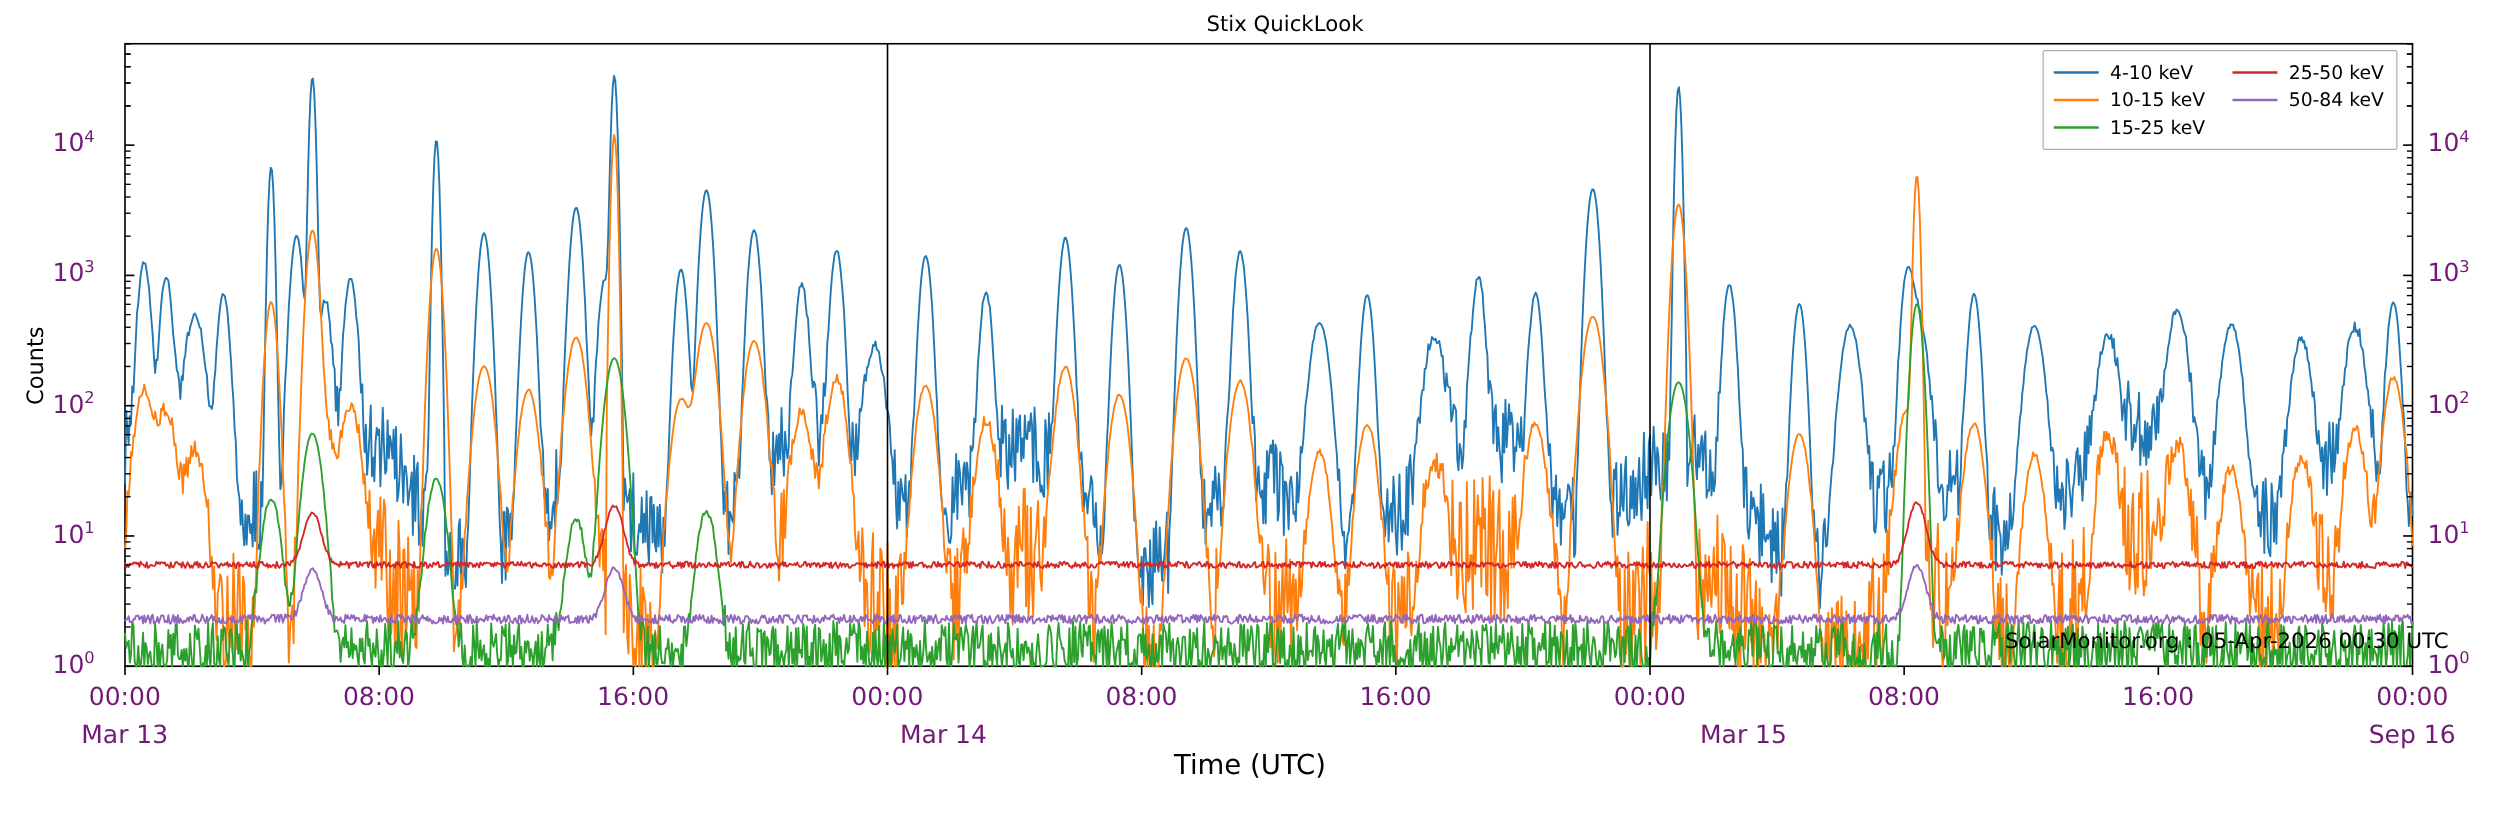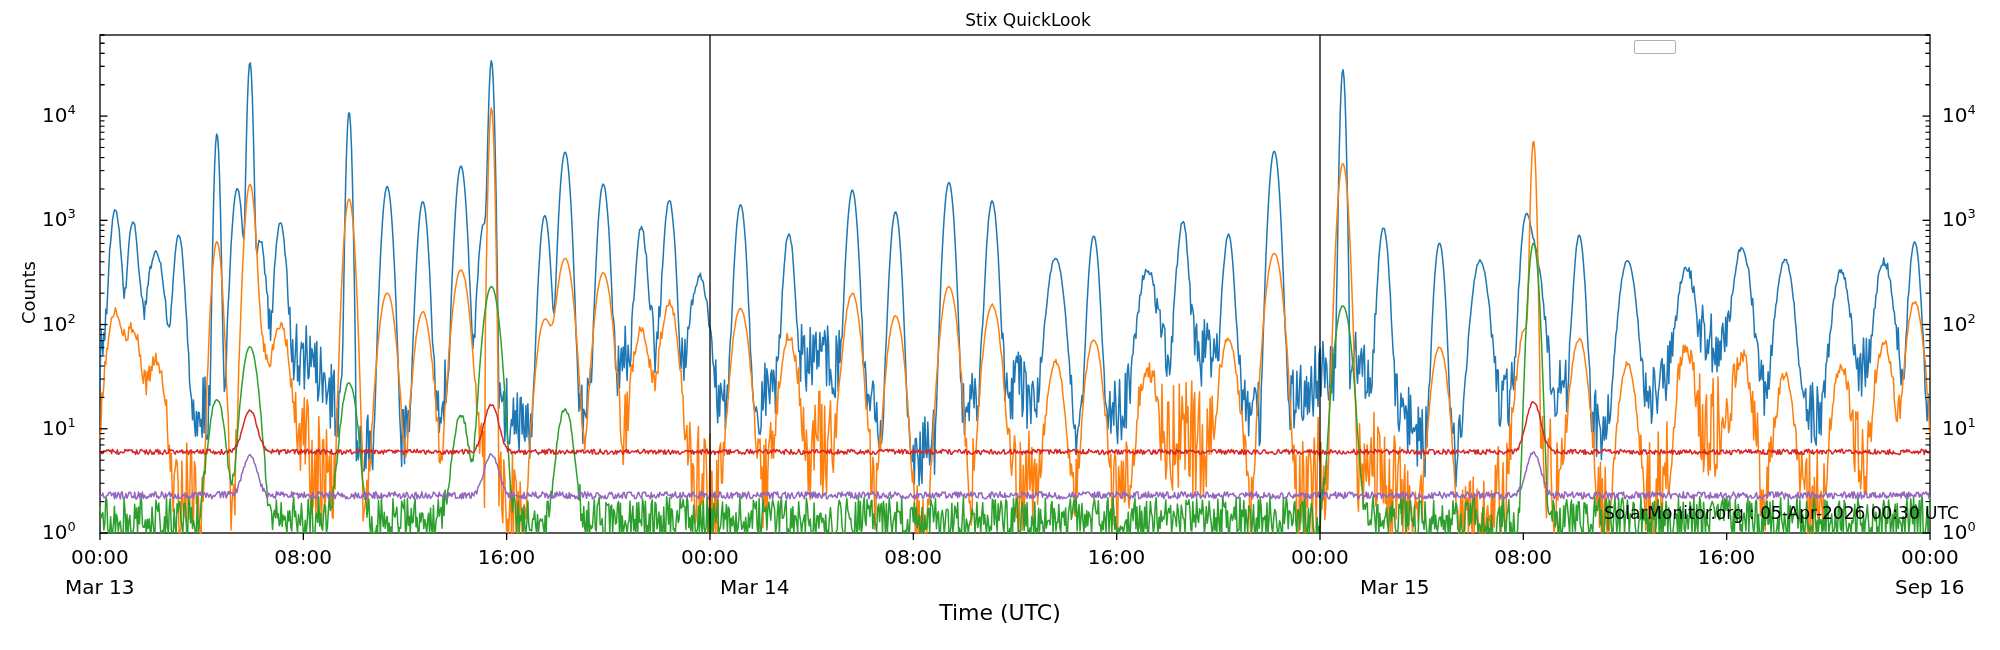--- a/index.html
+++ b/index.html
@@ -1,21 +1,21 @@
 <!DOCTYPE html>
 <html><head>
 <meta charset="utf-8">
 <style>
   html,body{margin:0;padding:0;background:#ffffff;}
   body{width:2000px;height:650px;font-family:"DejaVu Sans",sans-serif;overflow:hidden;}
   #root{position:relative;width:2000px;height:650px;background:#fff;}
   .title{position:absolute;left:0;top:10px;width:2000px;text-align:center;font-size:17px;color:#000;margin-left:28px;}
   .ylabel{position:absolute;transform:rotate(-90deg);transform-origin:left top;font-size:18px;color:#000;white-space:nowrap;}
   .xlabel{position:absolute;left:0;top:600px;width:2000px;text-align:center;font-size:22px;color:#000;}
-  .tick-lbl{position:absolute;font-size:20px;color:#000000;white-space:nowrap;}
+  .tick-lbl{position:absolute;font-size:20px;color:#701a75;white-space:nowrap;}
   .legend{position:absolute;background:#fff;border:1px solid #b0b0b0;border-radius:2px;padding:6px 10px 6px 8px;}
   .legend-grid{display:grid;grid-template-columns:auto auto;column-gap:22px;row-gap:1px;}
   .legend-col{display:flex;flex-direction:column;}
   .legend-item{display:flex;align-items:center;height:22px;}
   .legend-line{width:36px;height:0;border-top:2.6px solid #000;margin-right:9px;}
   .legend-text{font-size:15px;color:#000;white-space:nowrap;}
   .watermark{position:absolute;font-size:17px;color:#000;white-space:nowrap;}
   svg{position:absolute;left:0;top:0;}
 </style>
 </head>
@@ -139,20 +139,44 @@
       <line x1="1320" y1="533" x2="1320" y2="540" stroke="#000" stroke-width="1.3"></line>
       <line x1="1523.3333333333333" y1="533" x2="1523.3333333333333" y2="540" stroke="#000" stroke-width="1.3"></line>
       <line x1="1726.6666666666665" y1="533" x2="1726.6666666666665" y2="540" stroke="#000" stroke-width="1.3"></line>
       <line x1="1930" y1="533" x2="1930" y2="540" stroke="#000" stroke-width="1.3"></line>
     </svg>
 
   <div class="xlabel">Time (UTC)</div>
 
   <div class="legend" id="legend" style="top: 40px; left: 1634px;">
     <div class="legend-grid">
+      <div class="legend-col" id="legend-col-a">
+          <div class="legend-item">
+            <span class="legend-line" style="border-top-color: rgb(31, 119, 180);"></span>
+            <span class="legend-text">4-10 keV</span>
+          </div>
+          <div class="legend-item">
+            <span class="legend-line" style="border-top-color: rgb(255, 127, 14);"></span>
+            <span class="legend-text">10-15 keV</span>
+          </div>
+          <div class="legend-item">
+            <span class="legend-line" style="border-top-color: rgb(44, 160, 44);"></span>
+            <span class="legend-text">15-25 keV</span>
+          </div>
+        </div>
+      <div class="legend-col" id="legend-col-b">
+          <div class="legend-item">
+            <span class="legend-line" style="border-top-color: rgb(214, 39, 40);"></span>
+            <span class="legend-text">25-50 keV</span>
+          </div>
+          <div class="legend-item">
+            <span class="legend-line" style="border-top-color: rgb(148, 103, 189);"></span>
+            <span class="legend-text">50-84 keV</span>
+          </div>
+        </div>
     </div>
   </div>
 
   <div class="watermark" id="watermark" style="top: 503px; left: 1567px; margin-left: 37px;">SolarMonitor.org : 05-Apr-2026 00:30 UTC</div>
 
 <div class="tick-lbl" style="left: 42px; top: 519px;">10<sup style="font-size:13px">0</sup></div>
     <div class="tick-lbl" style="left: 1942px; top: 519px;">10<sup style="font-size:13px">0</sup></div>
     <div class="tick-lbl" style="left: 42px; top: 414.776px;">10<sup style="font-size:13px">1</sup></div>
     <div class="tick-lbl" style="left: 1942px; top: 414.776px;">10<sup style="font-size:13px">1</sup></div>
     <div class="tick-lbl" style="left: 42px; top: 310.551px;">10<sup style="font-size:13px">2</sup></div>

